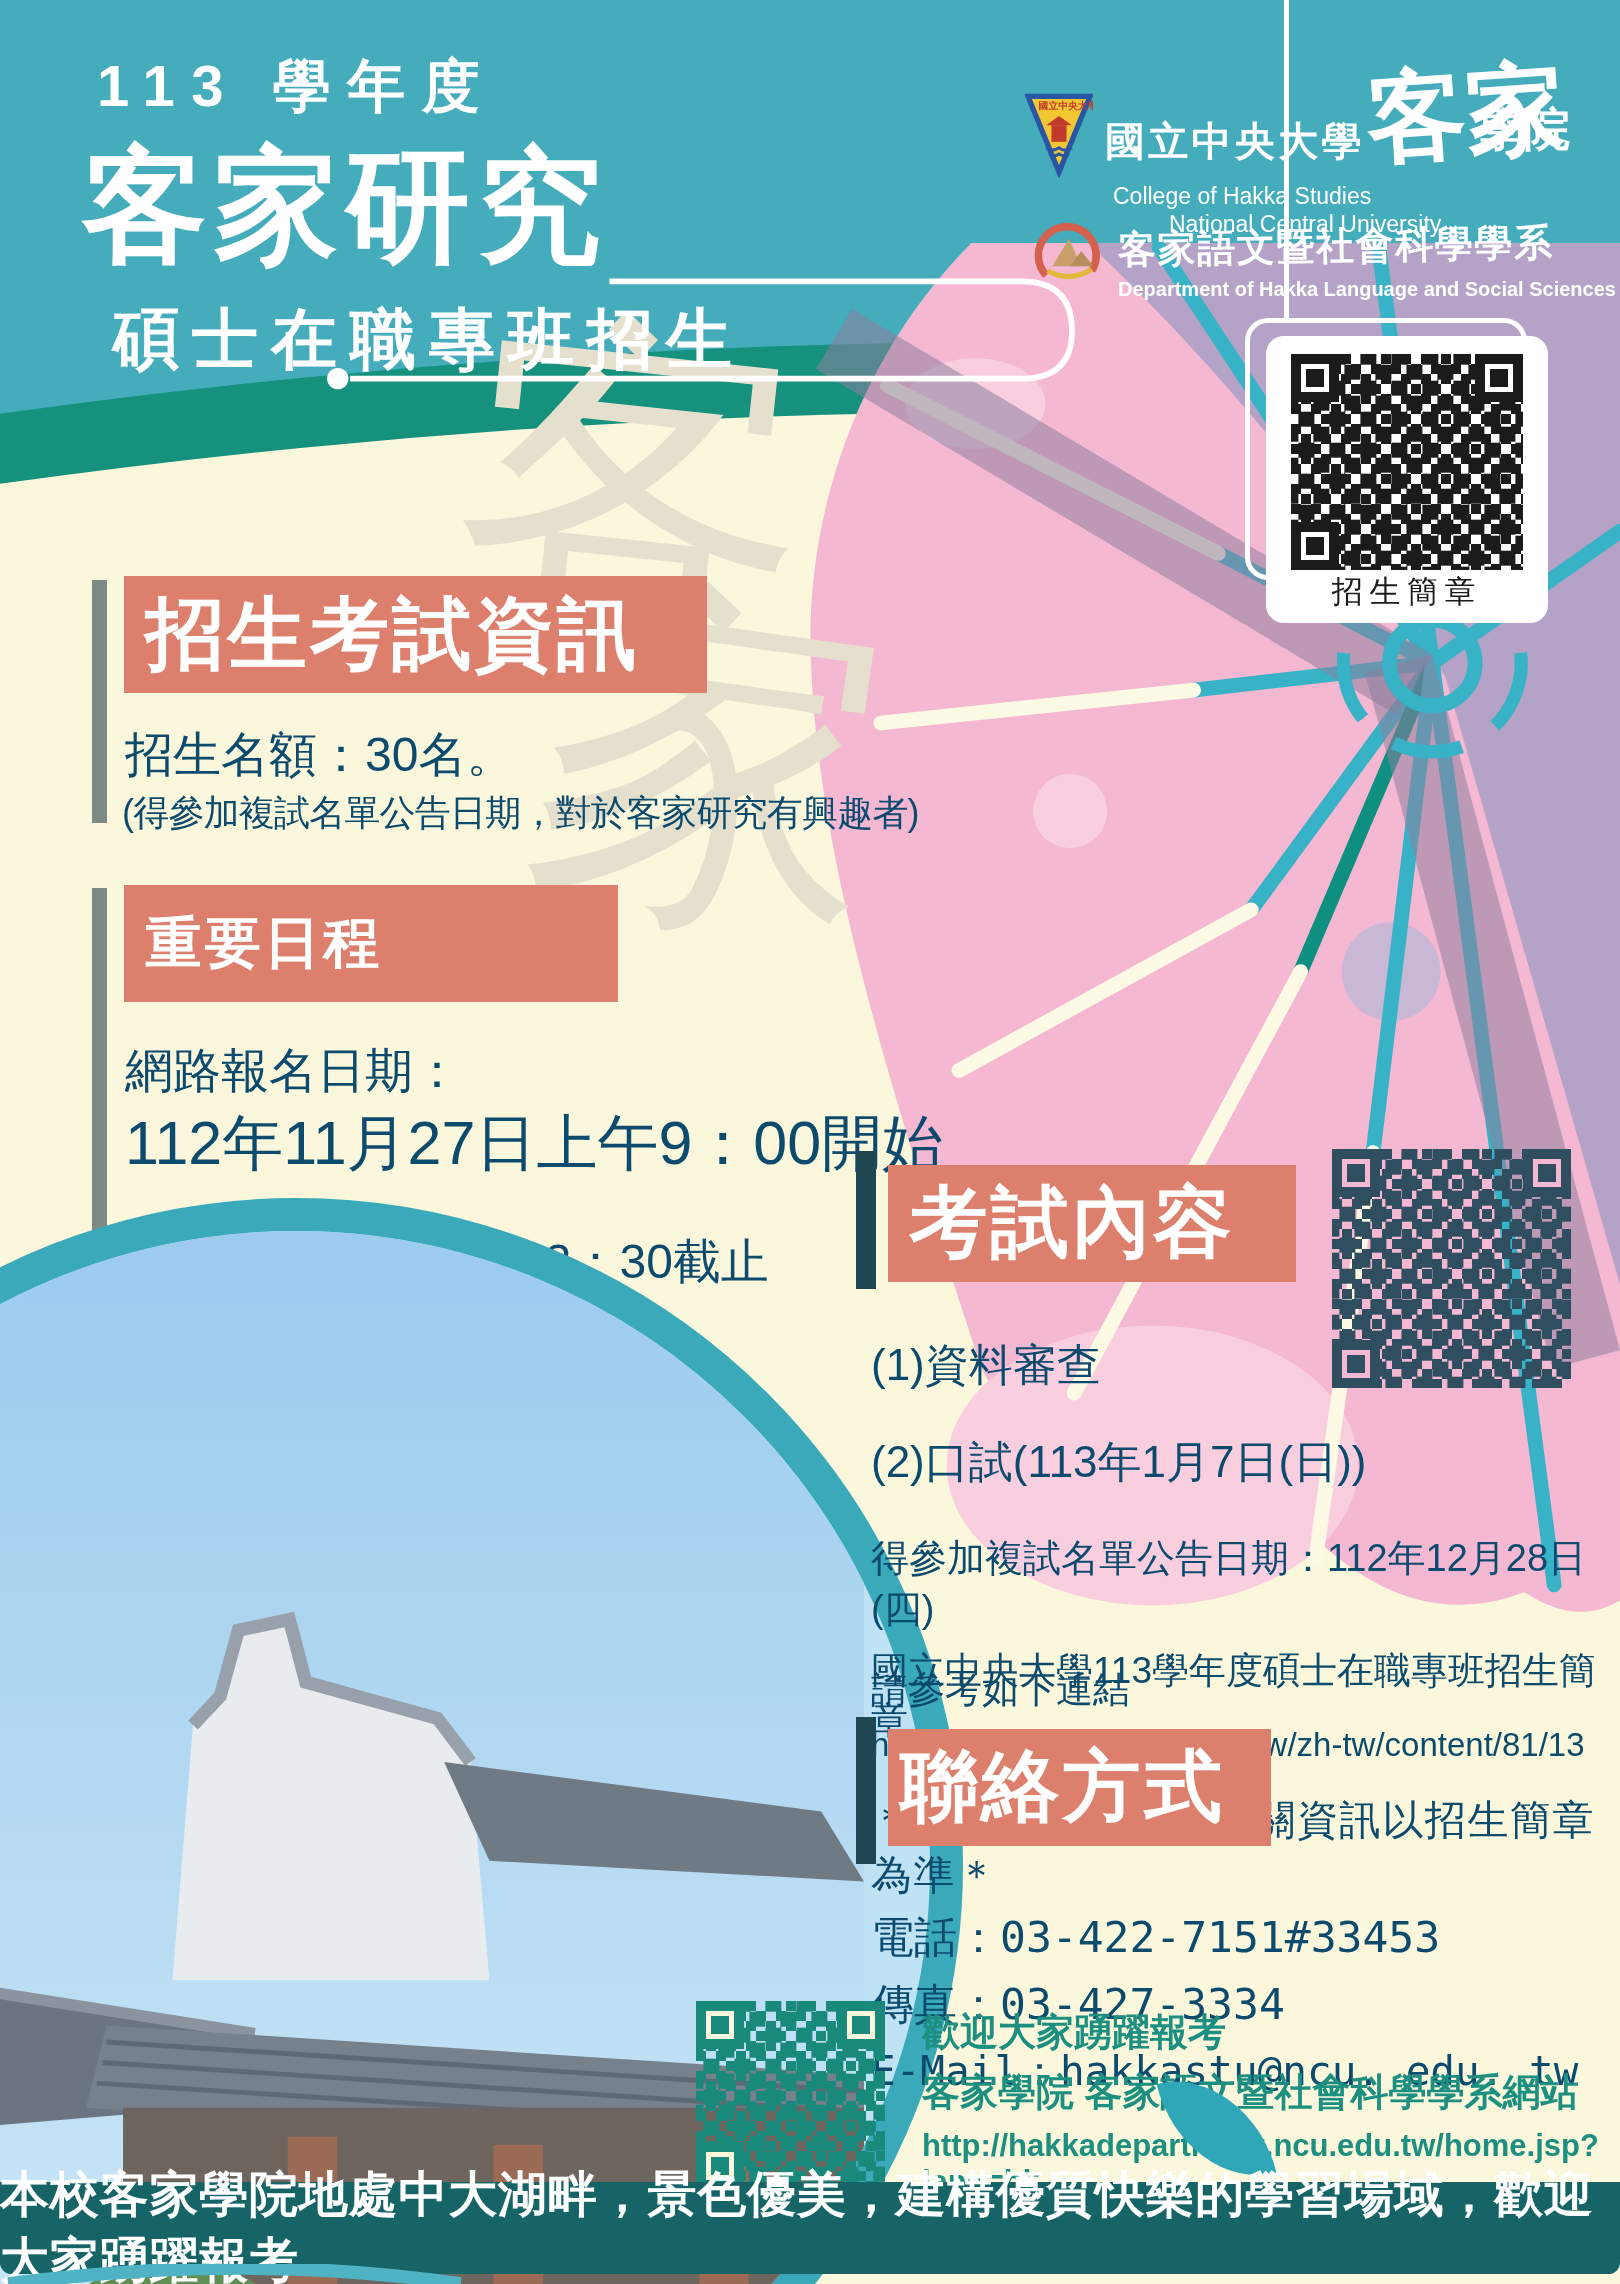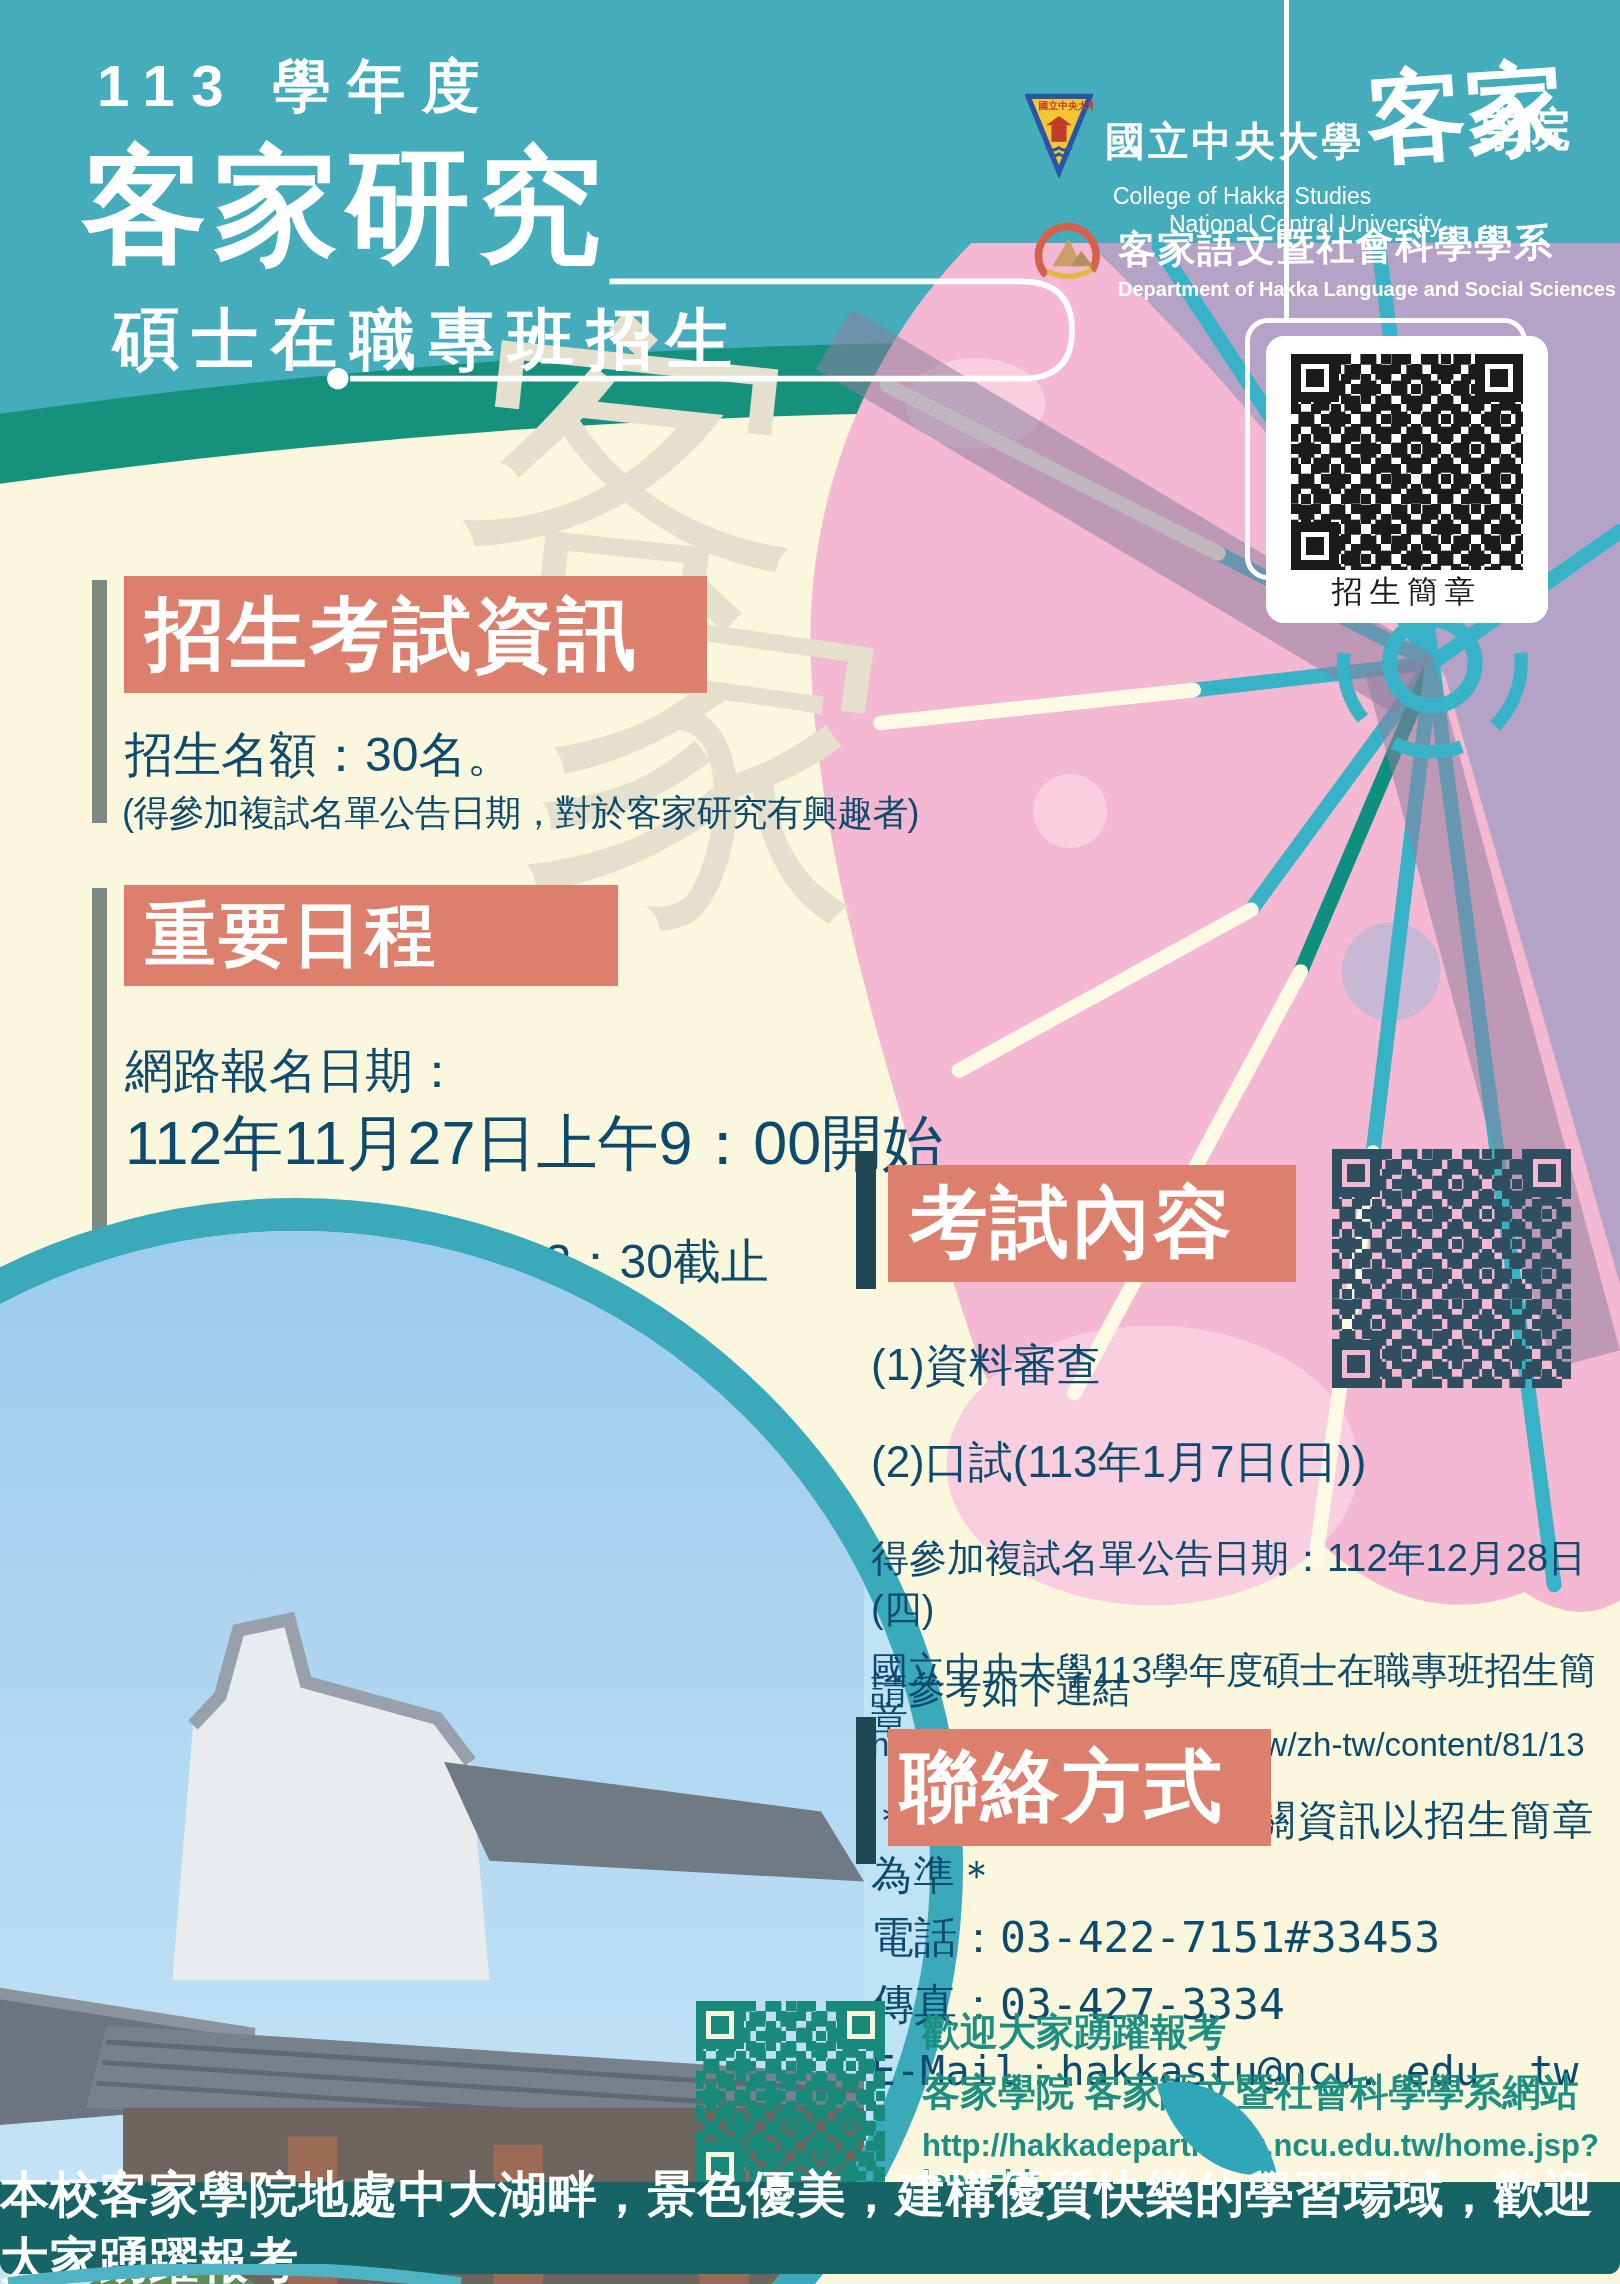--- a/index.html
+++ b/index.html
@@ -128,21 +128,21 @@
   </div>
 
   <div class="vbar" style="left:92px;top:580px;width:15px;height:243px;background:#7D8A84;"></div>
   <div class="hbox" style="left:124px;top:576px;width:562px;height:117px;font-size:79px;">
     <span>招生考試資訊</span>
   </div>
   <div class="abs ink" style="left:125px;top:723px;font-size:48px;">招生名額：30名。</div>
   <div class="abs ink" style="left:122px;top:789px;font-size:36px;letter-spacing:-0.8px;">(得參加複試名單公告日期，對於客家研究有興趣者)</div>
 
   <div class="vbar" style="left:92px;top:888px;width:15px;height:399px;background:#7D8A84;"></div>
-  <div class="hbox" style="left:124px;top:885px;width:473px;height:101px;font-size:70px;">
+  <div class="hbox" style="left:124px;top:885px;width:473px;height:117px;font-size:56px;">
     <span>重要日程</span>
   </div>
   <div class="abs ink" style="left:125px;top:1039px;font-size:48px;">網路報名日期：</div>
   <div class="abs ink" style="left:125px;top:1103px;font-size:61px;">112年11月27日上午9：00開始</div>
   <div class="abs ink" style="left:125px;top:1230px;font-size:48px;">112年12月11日下午3：30截止</div>
 
   <div id="photo-circle">
     <svg width="1202" height="1202" viewBox="0 0 1460 1460">
       <defs>
         <linearGradient id="sky" x1="0" y1="0" x2="0" y2="1">

